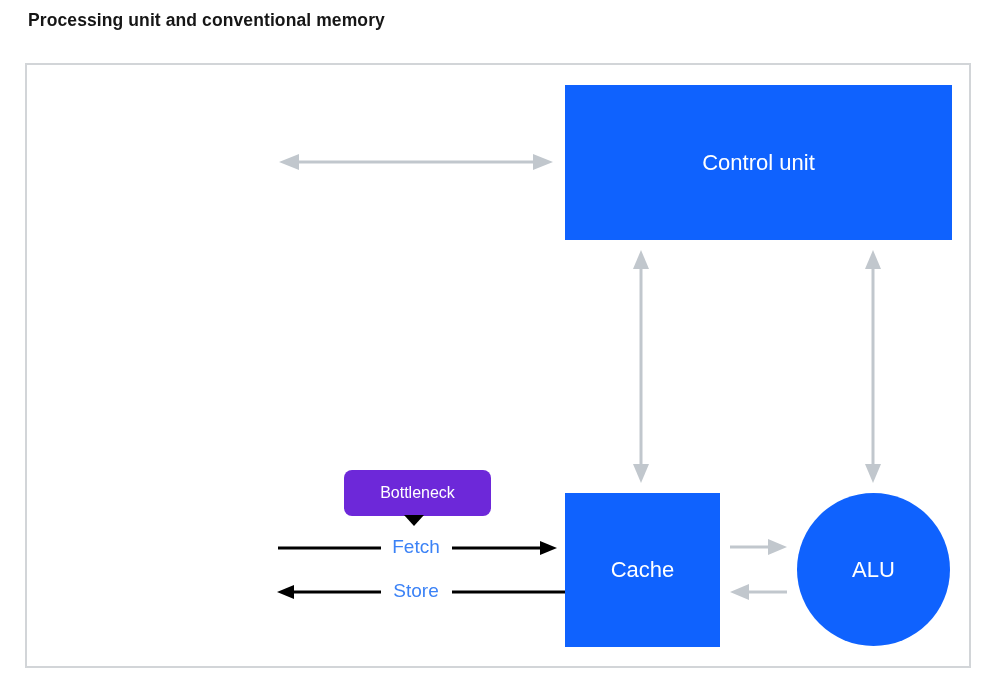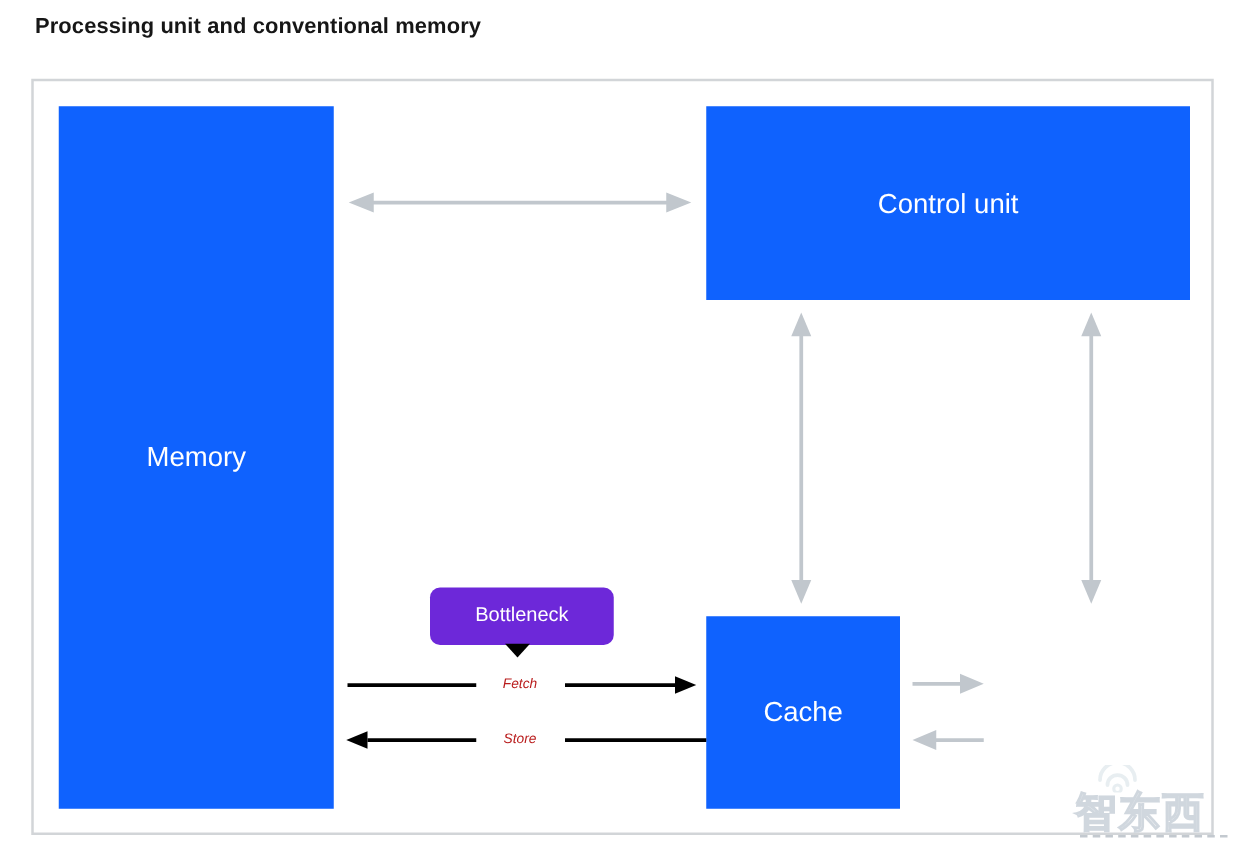--- a/index.html
+++ b/index.html
@@ -52,24 +52,23 @@
   .arrows-layer {
     position: absolute;
     left: 0; top: 0;
     width: 1000px;
     height: 691px;
     pointer-events: none;
   }
   .flow-label {
     position: absolute;
     transform: translate(-50%, -50%);
-    font-size: 11px;
-    color: #b91c1c;
+    font-size: 19px;
+    color: #3b82f6;
     white-space: nowrap;
-    font-style: italic;
   }
   .flow-label-fetch { left: 416px; top: 547px; }
   .flow-label-store { left: 416px; top: 591px; text-align: right; }
   .tooltip {
     position: absolute;
     left: 344px;
     top: 470px;
     width: 147px;
     height: 46px;
     background: #6d28d9;
@@ -124,32 +123,32 @@
 </style>
 </head>
 <body>
 
 <div class="stage">
 
   <h1 class="figure-title">Processing unit and conventional memory</h1>
 
   <div class="panel"></div>
 
-  <div class="node node-memory">
-    <span>Memory</span>
-  </div>
 
   <div class="node node-control">
     <span>Control unit</span>
   </div>
 
   <div class="node node-cache">
     <span>Cache</span>
   </div>
 
+  <div class="node node-alu">
+    <span>ALU</span>
+  </div>
 
   <svg class="arrows-layer" viewBox="0 0 1000 691" xmlns="http://www.w3.org/2000/svg">
 
     <g fill="#c1c7cd" stroke="#c1c7cd">
       <line x1="297" y1="162" x2="535" y2="162" stroke-width="3"></line>
       <polygon points="279,162 299,154 299,170" stroke="none"></polygon>
       <polygon points="553,162 533,154 533,170" stroke="none"></polygon>
     </g>
 
     <g fill="#c1c7cd" stroke="#c1c7cd">
@@ -187,23 +186,14 @@
     </g>
   </svg>
 
   <div class="flow-label flow-label-fetch">Fetch</div>
   <div class="flow-label flow-label-store">Store</div>
 
   <div class="tooltip">
     <span>Bottleneck</span>
   </div>
 
-  <div class="watermark">
-    <svg class="watermark-wifi" width="36" height="22" viewBox="0 0 36 22">
-      <path d="M4 12 A 14 14 0 0 1 32 12" fill="none" stroke="rgba(230,236,240,0.9)" stroke-width="3" stroke-linecap="round"></path>
-      <path d="M10 16 A 8 8 0 0 1 26 16" fill="none" stroke="rgba(230,236,240,0.9)" stroke-width="3" stroke-linecap="round"></path>
-      <circle cx="18" cy="19" r="3" fill="none" stroke="rgba(230,236,240,0.9)" stroke-width="2.5"></circle>
-    </svg>
-    <span class="watermark-text">智东西</span>
-    <div class="watermark-line"></div>
-  </div>
 
 </div>
 
 </body></html>

